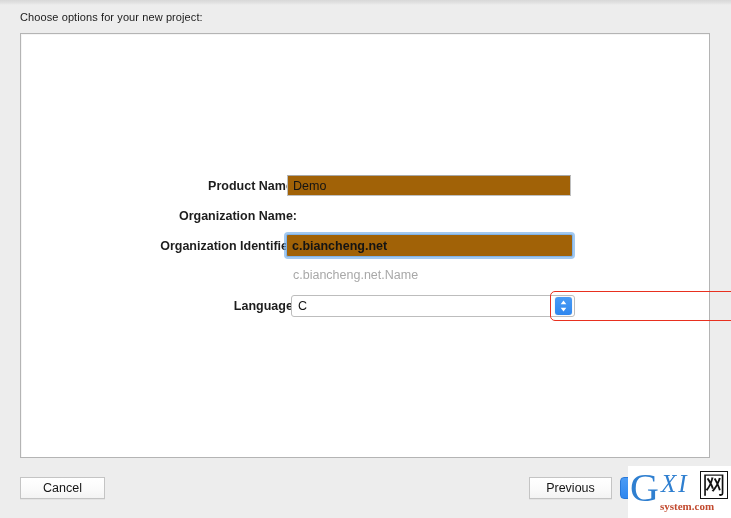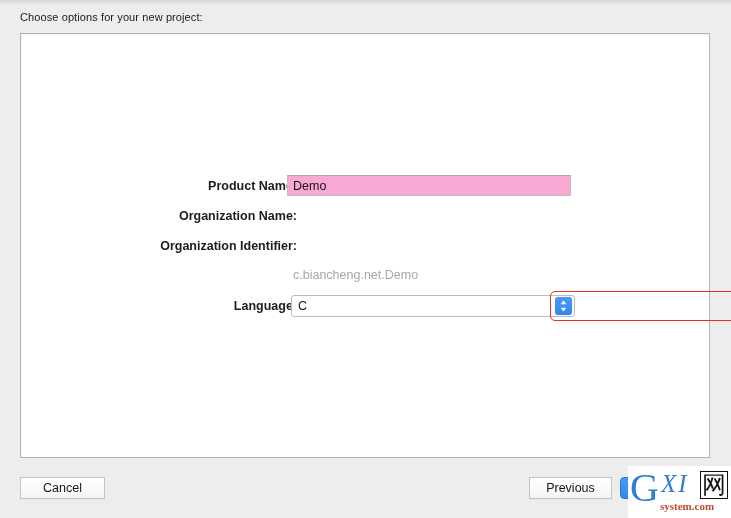--- a/index.html
+++ b/index.html
@@ -77,21 +77,21 @@
     left: 266px;
     top: 0;
   }
 
   .textfield {
     width: 284px;
     height: 21px;
     box-sizing: border-box;
     border: 1px solid #bfbfbf;
     border-top-color: #a9a9a9;
-    background: #f9a8d4;
+    background: #a16207;
     font-family: "Liberation Sans", "DejaVu Sans", sans-serif;
     font-size: 12.5px;
     color: #141414;
     padding: 0 0 0 5px;
     border-radius: 0;
     outline: none;
     line-height: 19px;
   }
 
   
@@ -265,25 +265,28 @@
         <input class="textfield" type="text" value="Demo" style="">
       </div>
     </div>
 
     <div class="row">
       <div class="row-label">Organization Name:</div>
     </div>
 
     <div class="row">
       <div class="row-label">Organization Identifier:</div>
-    </div>
-
-    <div class="row">
       <div class="field-wrap">
-        <div class="static-value">c.biancheng.net.Demo</div>
+        <input class="textfield focused" type="text" value="c.biancheng.net" style="">
+      </div>
+    </div>
+
+    <div class="row">
+      <div class="field-wrap">
+        <div class="static-value">c.biancheng.net.Name</div>
       </div>
     </div>
 
     <div class="row">
       <div class="row-label">Language:</div>
       <div class="field-wrap">
         <div class="popup">
           <span>C</span>
           <span class="stepper">
             <svg width="17" height="18" viewBox="0 0 17 18" aria-hidden="true">

